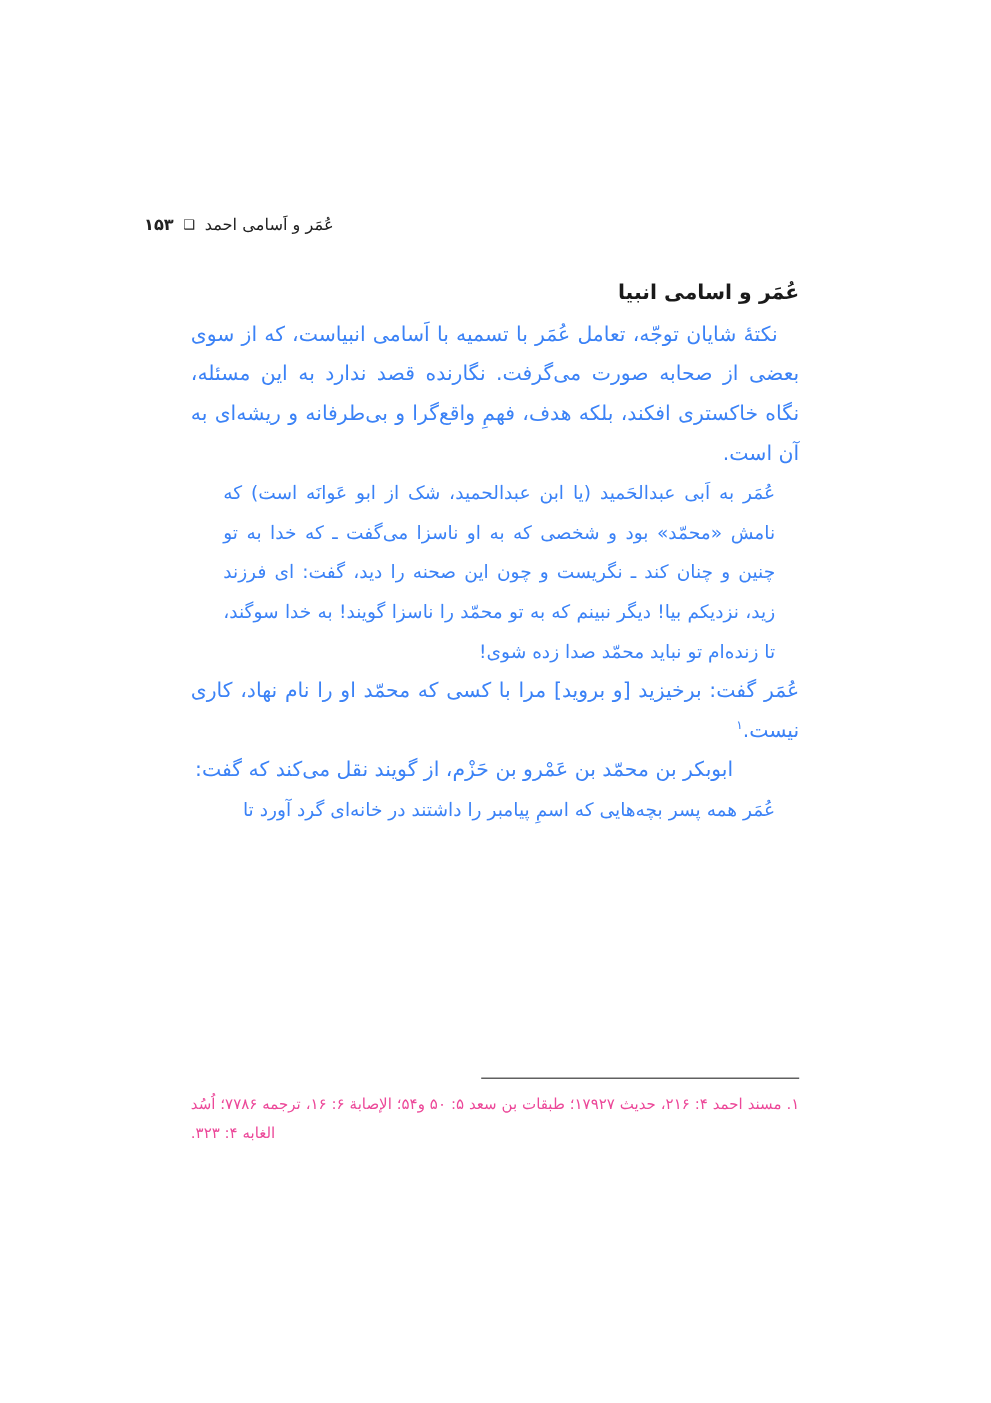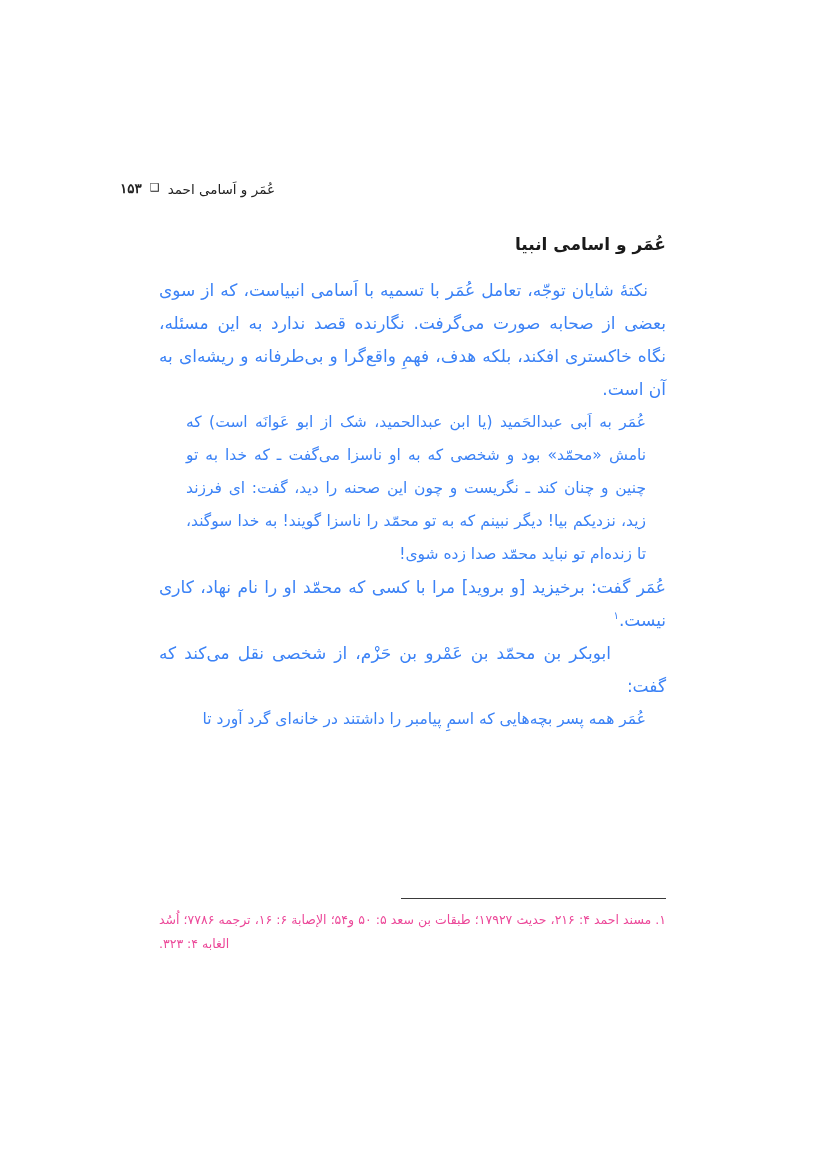--- a/index.html
+++ b/index.html
@@ -25,36 +25,36 @@
       display: flex;
       align-items: center;
       gap: 8px;
       direction: rtl;
       font-size: 13.5px;
       color: #222;
       white-space: nowrap;
     }
     .rh-title { font-style: normal; }
     .rh-box { font-size: 11px; position: relative; top: -1px; }
-    .rh-num { font-weight: bold; letter-spacing: 1px; font-family: Liberation Serif, serif; }
+    .rh-num { font-weight: bold; letter-spacing: 1px; }
 
     
     .content {
       position: absolute;
       top: 228px;
       right: 160px;
       width: 507px;
       direction: rtl;
     }
     .heading {
       font-size: 17px;
       font-weight: bold;
       line-height: 33px;
       text-align: right;
-      margin-bottom: 13px;
+      margin-bottom: 2px;
     }
     .para {
       font-size: 17px;
       line-height: 33px;
       text-align: justify;
       color: #3b82f6;
     }
     .para.indent { text-indent: 18px; }
     .para.big-indent { text-indent: 55px; }
     .para.quote {
@@ -100,21 +100,21 @@
     <span class="rh-box">❑</span>
     <span class="rh-num">۱۵۳</span>
   </div>
 
   <div class="content">
     <h1 class="heading">عُمَر و اسامی انبیا</h1>
 
     <p class="para indent">نکتهٔ شایان توجّه، تعامل عُمَر با تسمیه با اَسامی انبیاست، که از سوی بعضی از صحابه صورت می‌گرفت. نگارنده قصد ندارد به این مسئله، نگاه خاکستری افکند، بلکه هدف، فهمِ واقع‌گرا و بی‌طرفانه و ریشه‌ای به آن است.</p>
     <p class="para quote">عُمَر به اَبی عبدالحَمید (یا ابن عبدالحمید، شک از ابو عَوانَه است) که نامش «محمّد» بود و شخصی که به او ناسزا می‌گفت ـ که خدا به تو چنین و چنان کند ـ نگریست و چون این صحنه را دید، گفت: ای فرزند زید، نزدیکم بیا! دیگر نبینم که به تو محمّد را ناسزا گویند! به خدا سوگند، تا زنده‌ام تو نباید محمّد صدا زده شوی!</p>
     <p class="para"><span>عُمَر گفت: برخیزید [و بروید] مرا با کسی که محمّد او را نام نهاد، کاری نیست.</span><sup class="fn-ref">۱</sup></p>
-    <p class="para big-indent">ابوبکر بن محمّد بن عَمْرو بن حَزْم، از شخصی نقل می‌کند که گفت:</p>
+    <p class="para big-indent">ابوبکر بن محمّد بن عَمْرو بن حَزْم، از گویند نقل می‌کند که گفت:</p>
     <p class="para quote">عُمَر همه پسر بچه‌هایی که اسمِ پیامبر را داشتند در خانه‌ای گرد آورد تا</p>
   </div>
 
   <div class="footnote-area">
     <div class="footnote-rule"></div>
     <p class="footnote">۱. مسند احمد ۴: ۲۱۶، حدیث ۱۷۹۲۷؛ طبقات بن سعد ۵: ۵۰ و۵۴؛ الإصابة ۶: ۱۶، ترجمه ۷۷۸۶؛ اُسُد الغابه ۴: ۳۲۳.</p>
   </div>
 
 </div>
 

